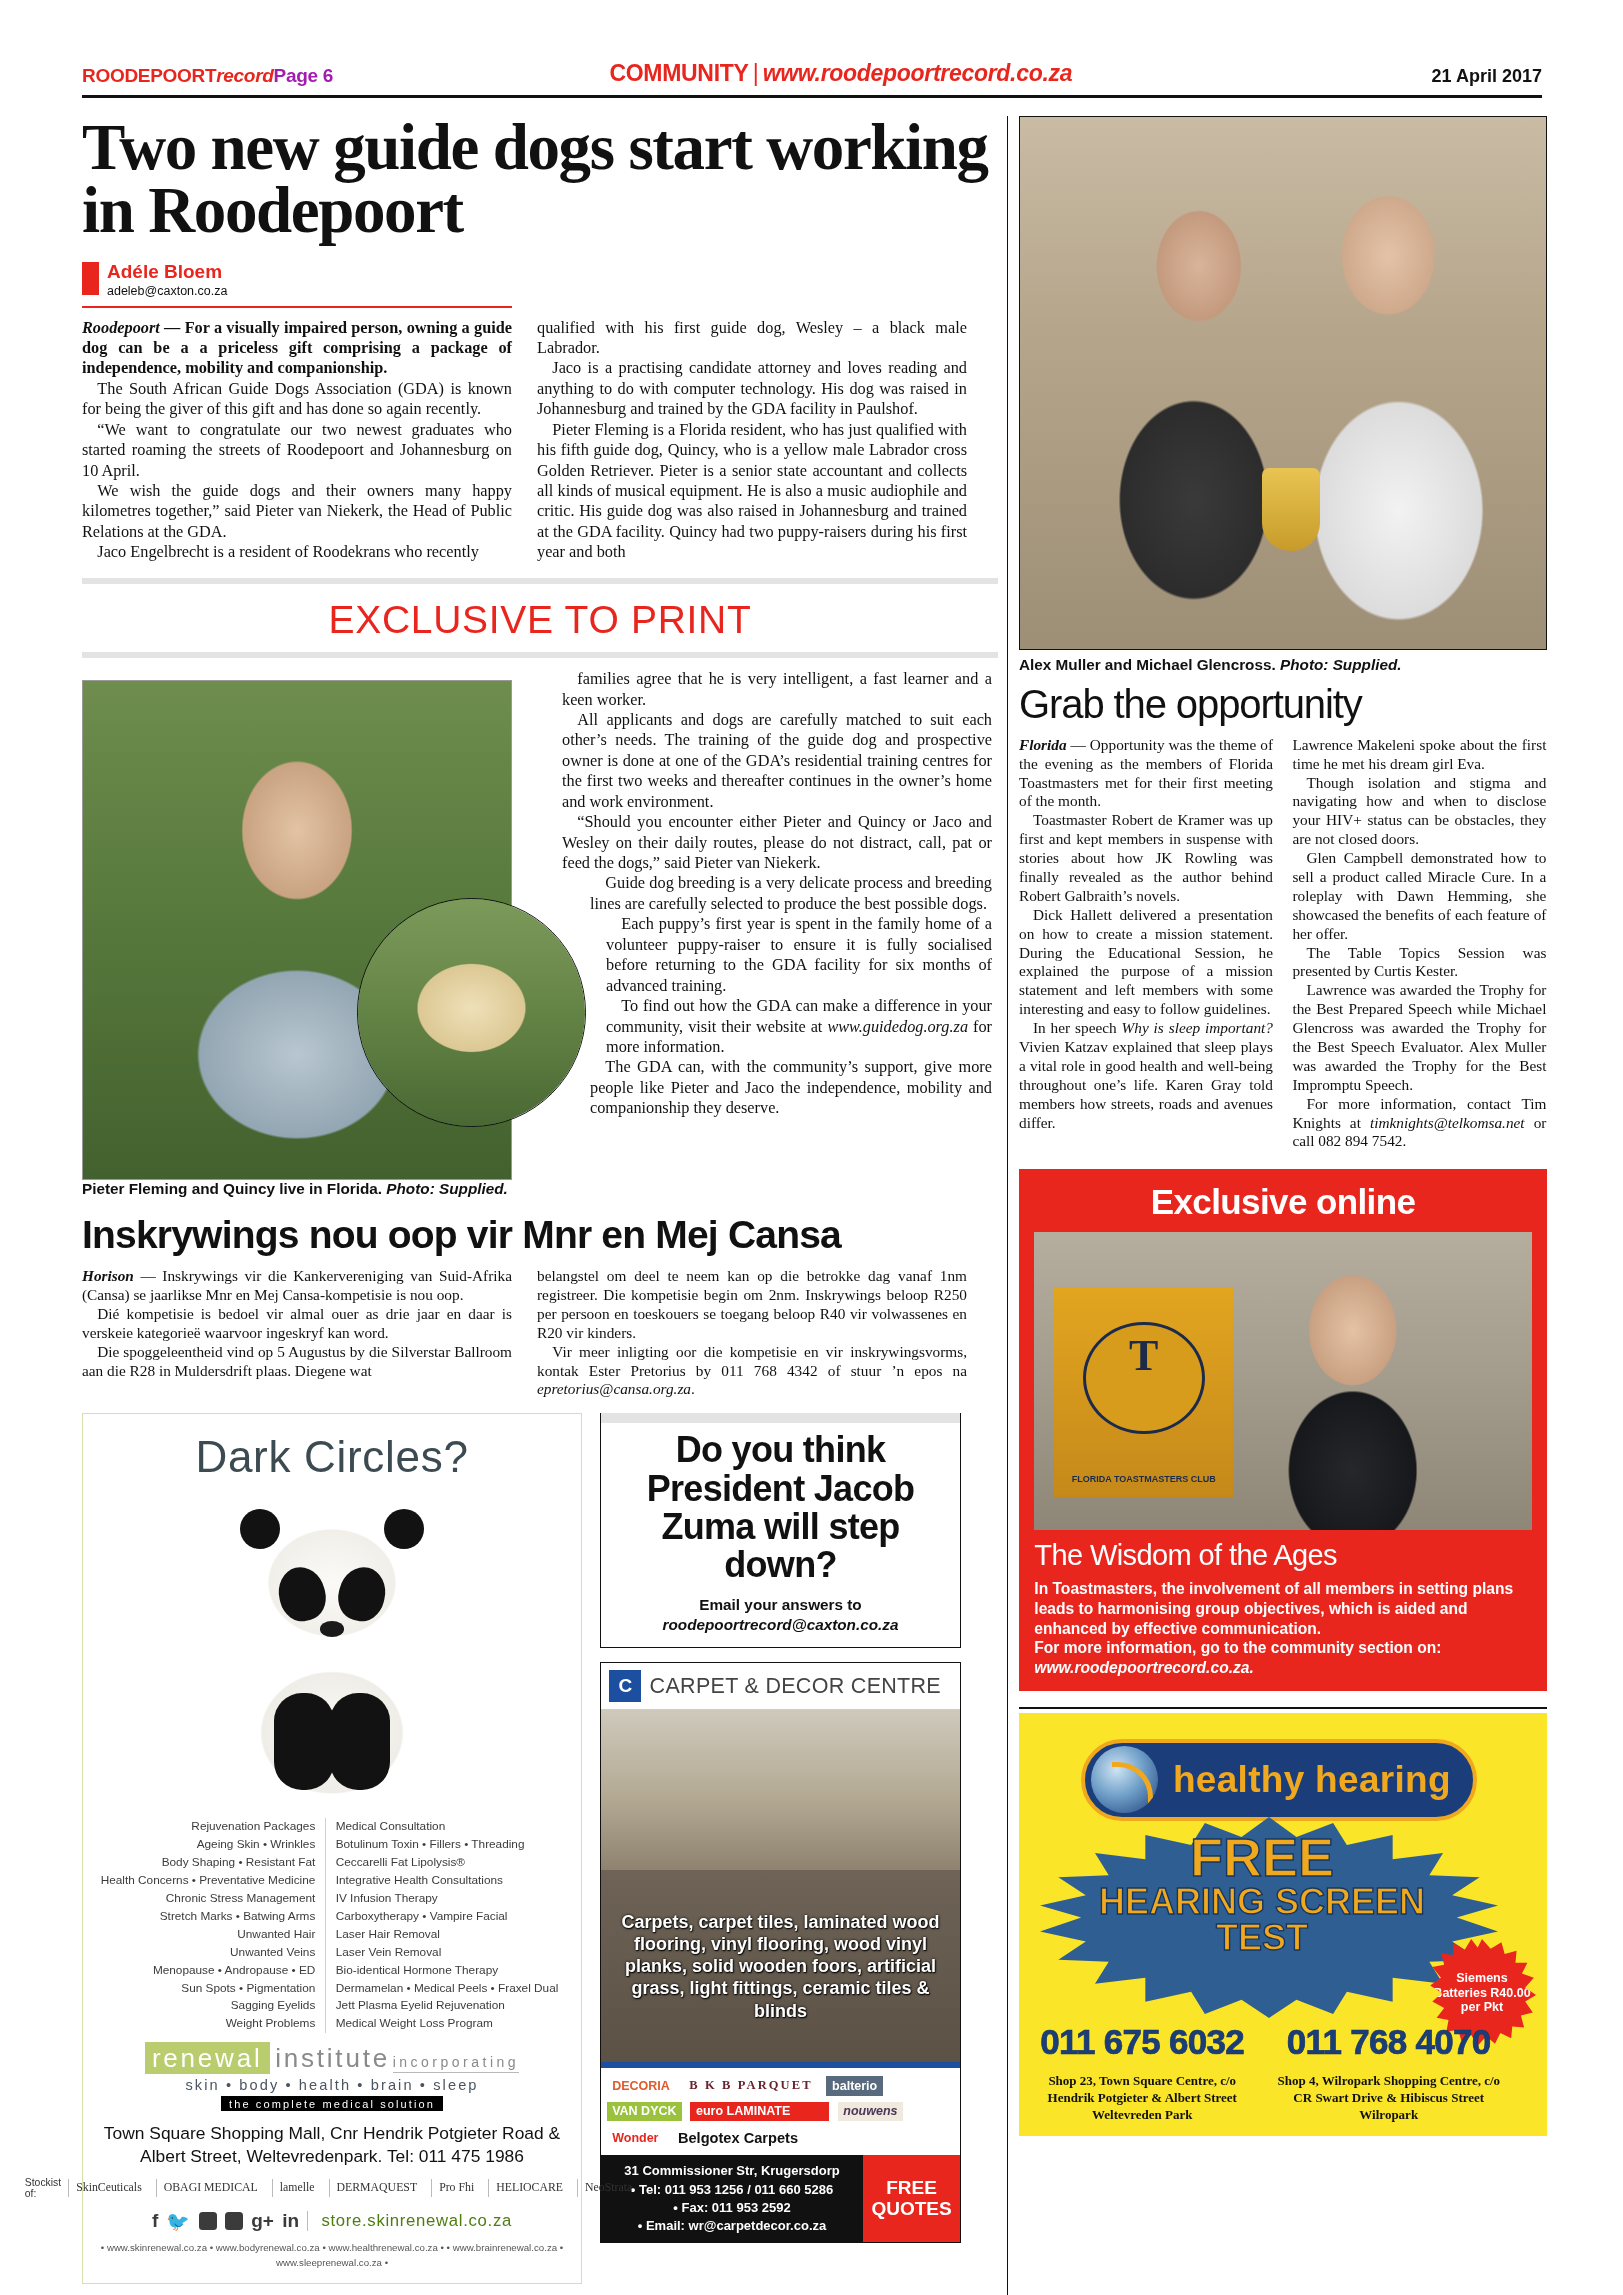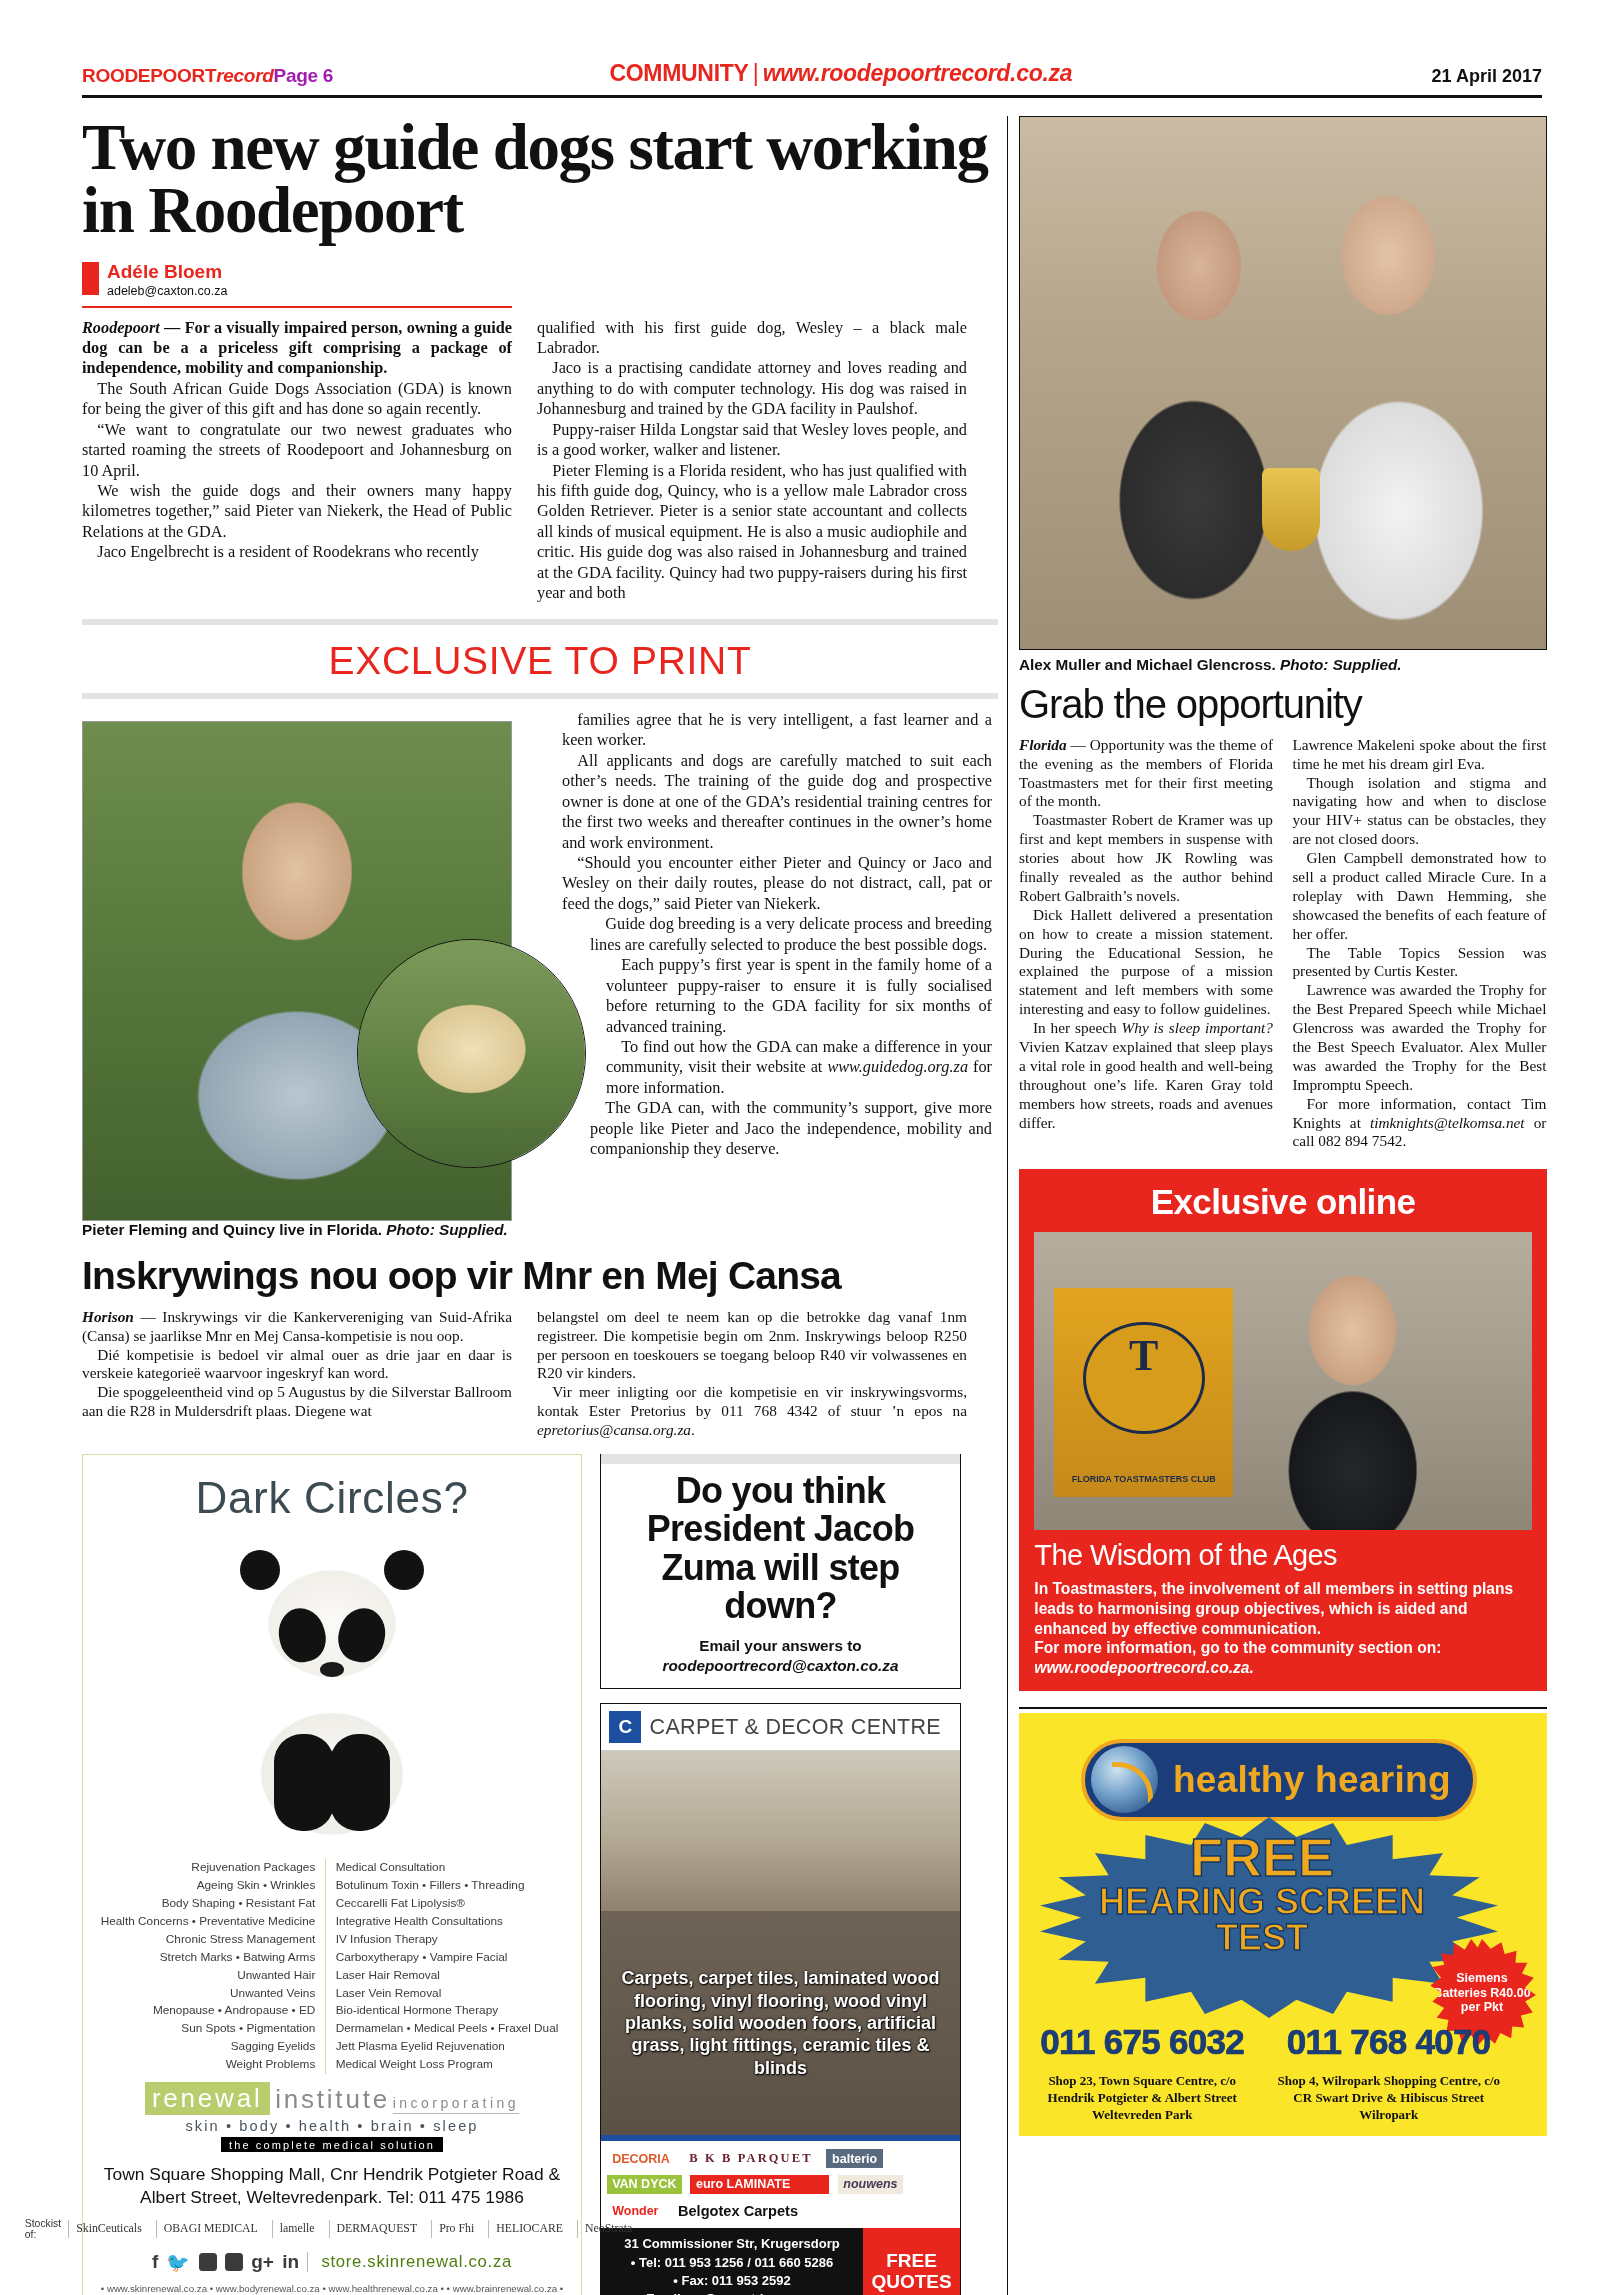--- a/index.html
+++ b/index.html
@@ -220,21 +220,21 @@
   .carpet { margin-top: 14px; border: 1.4px solid #111; background: #fff; }
   .cd-head { display: flex; align-items: center; gap: 8.3px; padding: 7px 8.3px;
              border-bottom: 0.7px solid #ccc; }
   .cd-head .cdlogo { width: 32px; height: 32px; background: #1d4fa0; color: #fff;
                      font-family: "Liberation Sans", sans-serif; font-weight: 700; font-size: 19px;
                      display: flex; align-items: center; justify-content: center; }
   .cd-head .cdtxt { font-family: "Liberation Sans", sans-serif; font-size: 21.5px; color: #444;
                     letter-spacing: 0.3px; }
   .cd-photo { height: 160px; background: linear-gradient(180deg,#cfc9bc 0%,#b3a993 55%,#8f8370 100%);
               position: relative; overflow: hidden; }
-  .cd-wood { height: 224px; background: linear-gradient(180deg,#6e6356 0%,#5b5145 100%);
+  .cd-wood { height: 192px; background: linear-gradient(180deg,#6e6356 0%,#5b5145 100%);
              position: relative; display: flex; align-items: center; }
   .cd-wood .cw-txt { font-family: "Liberation Sans", sans-serif; font-weight: 700; font-size: 18px;
                      color: #fff; text-align: center; line-height: 1.24; width: 100%;
                      padding: 0 7px; text-shadow: 0 0 2.8px #000, 0.7px 0.7px 1.4px #000; }
   .cd-blue { height: 6.2px; background: #1d4fa0; }
   .cd-brands { padding: 7px 5.6px; display: flex; flex-wrap: wrap; gap: 5.6px 8.3px;
                align-items: center; justify-content: flex-start; }
   .bd { font-family: "Liberation Sans", sans-serif; font-weight: 700; font-size: 12.5px;
         padding: 2.8px 5.6px; white-space: nowrap; }
   .bd.decoria { color: #e05a2b; }
@@ -331,21 +331,20 @@
         <div class="art-col">
           <p class="lead"><i>Roodepoort</i><span> — </span><span>For a visually impaired person, owning a guide dog can be a a priceless gift comprising a package of independence, mobility and companionship.</span></p>
           <p>The South African Guide Dogs Association (GDA) is known for being the giver of this gift and has done so again recently.</p>
           <p>“We want to congratulate our two newest graduates who started roaming the streets of Roodepoort and Johannesburg on 10 April.</p>
           <p>We wish the guide dogs and their owners many happy kilometres together,” said Pieter van Niekerk, the Head of Public Relations at the GDA.</p>
           <p>Jaco Engelbrecht is a resident of Roodekrans who recently</p>
         </div>
         <div class="art-col">
           <p class="first">qualified with his first guide dog, Wesley – a black male Labrador.</p>
           <p>Jaco is a practising candidate attorney and loves reading and anything to do with computer technology. His dog was raised in Johannesburg and trained by the GDA facility in Paulshof.</p>
-          <p>Puppy-raiser Hilda Longstar said that Wesley loves people, and is a good worker, walker and listener.</p>
           <p>Pieter Fleming is a Florida resident, who has just qualified with his fifth guide dog, Quincy, who is a yellow male Labrador cross Golden Retriever. Pieter is a senior state accountant and collects all kinds of musical equipment. He is also a music audiophile and critic. His guide dog was also raised in Johannesburg and trained at the GDA facility. Quincy had two puppy-raisers during his first year and both</p>
         </div>
       </div>
 
       <div class="excl">
         <div class="gray-top"></div>
         <div class="etxt">EXCLUSIVE TO PRINT</div>
         <div class="gray-bot"></div>
       </div>
 

